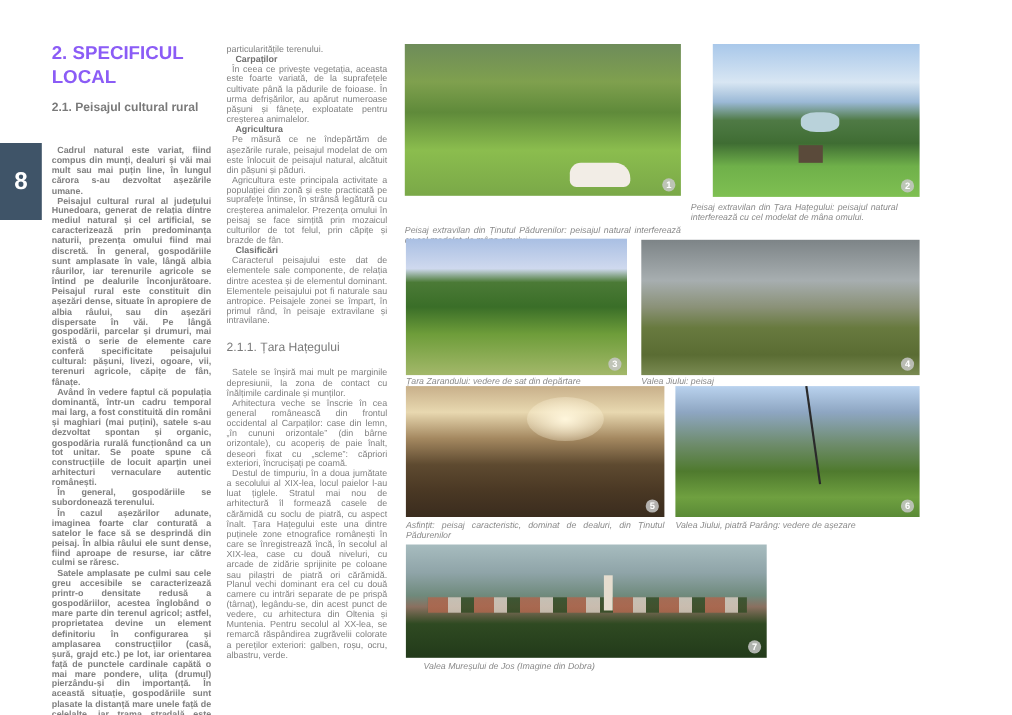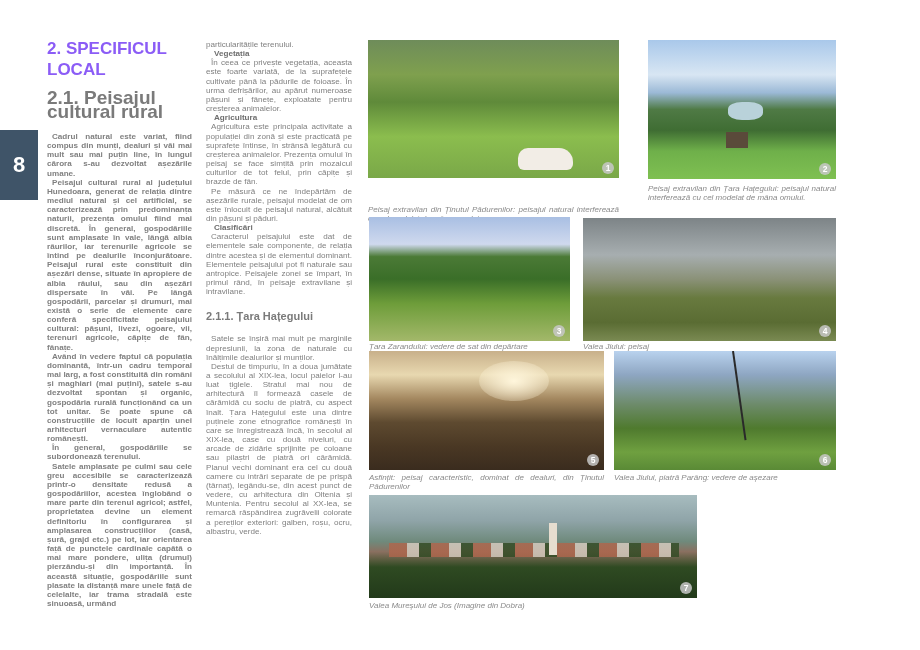--- a/index.html
+++ b/index.html
@@ -1,25 +1,25 @@
 <!DOCTYPE html>
 <html><head>
 <meta charset="utf-8">
 <style>
   html,body{margin:0;padding:0;}
   body{width:920px;height:650px;background:#ffffff;position:relative;overflow:hidden;font-family:"Liberation Sans",sans-serif;color:#7c7c7c;}
   .page-tab{position:absolute;left:0;top:130px;width:38px;height:70px;background:#3f5468;color:#fff;display:flex;align-items:center;justify-content:center;font-weight:bold;font-size:22px;}
   .chapter-title{position:absolute;left:47px;top:38px;width:160px;font-size:17px;line-height:21px;font-weight:bold;color:#8b5cf6;margin:0;}
-  .section-title{position:absolute;left:47px;top:91px;width:150px;font-size:19px;line-height:14px;font-weight:bold;color:#7a7a7a;margin:0;}
+  .section-title{position:absolute;left:47px;top:91px;width:150px;font-size:11px;line-height:14px;font-weight:bold;color:#7a7a7a;margin:0;}
   .col{position:absolute;font-size:8.1px;line-height:9.15px;color:#808080;text-align:justify;}
   .col p{margin:0;text-indent:5px;}
   .col .sub{font-weight:bold;color:#6e6e6e;text-indent:8px;}
   .col1{left:47px;top:132px;width:145px;font-weight:bold;}
   .col2{left:206px;top:40px;width:146px;}
-  .subsection{font-size:11px;font-weight:bold;color:#7a7a7a;margin:14px 0 12px 0 !important;text-indent:0 !important;line-height:12px;}
+  .subsection{font-size:11px;font-weight:normal;color:#7a7a7a;margin:14px 0 12px 0 !important;text-indent:0 !important;line-height:12px;}
   .photo{position:absolute;overflow:hidden;}
   .photo .num{position:absolute;right:5px;bottom:4px;width:12px;height:12px;border-radius:50%;background:rgba(200,200,200,0.85);color:#fff;font-size:8.5px;line-height:12px;text-align:center;font-weight:bold;}
   .caption{position:absolute;font-size:8px;line-height:8.6px;font-style:italic;color:#8a8a8a;text-align:justify;}
   #p1{left:368px;top:40px;width:251px;height:138px;background:linear-gradient(180deg,#6e8c5a 0%,#7fa04e 25%,#5f8a3a 45%,#8bbd4e 70%,#7aa848 100%);}
   #p2{left:648px;top:40px;width:188px;height:139px;background:linear-gradient(180deg,#a9c8ea 0%,#d8e6f3 25%,#9bb9d6 38%,#4f7a45 50%,#3f6d33 65%,#6fb04a 80%,#7fc052 100%);}
   #p3{left:369px;top:217px;width:201px;height:124px;background:linear-gradient(180deg,#a9bfe3 0%,#cfd9ee 22%,#4b7a36 32%,#3a6e28 50%,#6e9d3a 70%,#a3b86a 100%);}
   #p4{left:583px;top:218px;width:253px;height:123px;background:linear-gradient(180deg,#7d8487 0%,#a7aeb0 30%,#8a9177 50%,#687a3f 65%,#5a6c33 85%,#7a8a52 100%);}
   #p5{left:369px;top:351px;width:235px;height:119px;background:linear-gradient(180deg,#c8b08a 0%,#e8d8b0 20%,#a48860 40%,#5e4a30 60%,#4a3824 80%,#3a2c1e 100%);}
   #p6{left:614px;top:351px;width:222px;height:119px;background:linear-gradient(180deg,#b9d2ee 0%,#8ea6c2 20%,#6d8b6a 45%,#4f7a2e 65%,#6fa040 85%,#5a8a36 100%);}
   #p7{left:369px;top:495px;width:328px;height:103px;background:linear-gradient(180deg,#a7bcbf 0%,#8fa4a8 25%,#6f8a7c 45%,#8a7060 55%,#2f4a22 70%,#223a1a 100%);}
@@ -39,49 +39,51 @@
   </div>
 
 <h1 class="chapter-title">2. SPECIFICUL LOCAL</h1>
 <h2 class="section-title">2.1. Peisajul cultural rural</h2>
 
 <div class="col col1">
   <p>Cadrul natural este variat, fiind compus din munți, dealuri și văi mai mult sau mai puțin line, în lungul cărora s-au dezvoltat așezările umane.</p>
   <p>Peisajul cultural rural al județului Hunedoara, generat de relația dintre mediul natural și cel artificial, se caracterizează prin predominanța naturii, prezența omului fiind mai discretă. În general, gospodăriile sunt amplasate în vale, lângă albia râurilor, iar terenurile agricole se întind pe dealurile înconjurătoare. Peisajul rural este constituit din așezări dense, situate în apropiere de albia râului, sau din așezări dispersate în văi. Pe lângă gospodării, parcelar și drumuri, mai există o serie de elemente care conferă specificitate peisajului cultural: pășuni, livezi, ogoare, vii, terenuri agricole, căpițe de fân, fânațe.</p>
   <p>Având în vedere faptul că populația dominantă, într-un cadru temporal mai larg, a fost constituită din români și maghiari (mai puțini), satele s-au dezvoltat spontan și organic, gospodăria rurală funcționând ca un tot unitar. Se poate spune că construcțiile de locuit aparțin unei arhitecturi vernaculare autentic românești.</p>
   <p>În general, gospodăriile se subordonează terenului.</p>
+  <p>În cazul așezărilor adunate, imaginea foarte clar conturată a satelor le face să se desprindă din peisaj. În albia râului ele sunt dense, fiind aproape de resurse, iar către culmi se răresc.</p>
   <p>Satele amplasate pe culmi sau cele greu accesibile se caracterizează printr-o densitate redusă a gospodăriilor, acestea înglobând o mare parte din terenul agricol; astfel, proprietatea devine un element definitoriu în configurarea și amplasarea construcțiilor (casă, șură, grajd etc.) pe lot, iar orientarea față de punctele cardinale capătă o mai mare pondere, ulița (drumul) pierzându-și din importanță. În această situație, gospodăriile sunt plasate la distanță mare unele față de celelalte, iar trama stradală este sinuoasă, urmând</p>
 </div>
 
 <div class="col col2">
   <p style="text-indent:0">particularitățile terenului.</p>
-  <p class="sub">Vegetația</p>
+  <p class="sub">Carpaților</p>
   <p>În ceea ce privește vegetația, aceasta este foarte variată, de la suprafețele cultivate până la pădurile de foioase. În urma defrișărilor, au apărut numeroase pășuni și fânețe, exploatate pentru creșterea animalelor.</p>
   <p class="sub">Agricultura</p>
+  <p>Pe măsură ce ne îndepărtăm de așezările rurale, peisajul modelat de om este înlocuit de peisajul natural, alcătuit din pășuni și păduri.</p>
   <p>Agricultura este principala activitate a populației din zonă și este practicată pe suprafețe întinse, în strânsă legătură cu creșterea animalelor. Prezența omului în peisaj se face simțită prin mozaicul culturilor de tot felul, prin căpițe și brazde de fân.</p>
-  <p>Pe măsură ce ne îndepărtăm de așezările rurale, peisajul modelat de om este înlocuit de peisajul natural, alcătuit din pășuni și păduri.</p>
   <p class="sub">Clasificări</p>
   <p>Caracterul peisajului este dat de elementele sale componente, de relația dintre acestea și de elementul dominant. Elementele peisajului pot fi naturale sau antropice. Peisajele zonei se împart, în primul rând, în peisaje extravilane și intravilane.</p>
   <p class="subsection">2.1.1. Țara Hațegului</p>
-  <p>Satele se înșiră mai mult pe marginile depresiunii, la zona de naturale cu înălțimile dealurilor și munților.</p>
+  <p>Satele se înșiră mai mult pe marginile depresiunii, la zona de contact cu înălțimile cardinale și munților.</p>
+  <p>Arhitectura veche se înscrie în cea general românească din frontul occidental al Carpaților: case din lemn, „în cununi orizontale” (din bârne orizontale), cu acoperiș de paie înalt, deseori fixat cu „scleme”: căpriori exteriori, încrucișați pe coamă.</p>
   <p>Destul de timpuriu, în a doua jumătate a secolului al XIX-lea, locul paielor l-au luat țiglele. Stratul mai nou de arhitectură îl formează casele de cărămidă cu soclu de piatră, cu aspect înalt. Țara Hațegului este una dintre puținele zone etnografice românești în care se înregistrează încă, în secolul al XIX-lea, case cu două niveluri, cu arcade de zidărie sprijinite pe coloane sau pilaștri de piatră ori cărămidă. Planul vechi dominant era cel cu două camere cu intrări separate de pe prispă (târnaț), legându-se, din acest punct de vedere, cu arhitectura din Oltenia și Muntenia. Pentru secolul al XX-lea, se remarcă răspândirea zugrăvelii colorate a pereților exteriori: galben, roșu, ocru, albastru, verde.</p>
 </div>
 
 <div class="photo" id="p1">
   <div class="horse"></div>
   <span class="num">1</span>
 </div>
 <div class="caption" style="left:368px;top:182px;width:251px;margin-top:24px;">Peisaj extravilan din Ținutul Pădurenilor: peisajul natural interferează cu cel modelat de mâna omului.</div>
 
 <div class="photo" id="p2">
   <div class="lake"></div>
   <div class="hut"></div>
   <span class="num">2</span>
 </div>
-<div class="caption" style="left:648px;top:185px;width:188px;">Peisaj extravilan din Țara Hațegului: peisajul natural interferează cu cel modelat de mâna omului.</div>
+<div class="caption" style="left:628px;top:185px;width:188px;">Peisaj extravilan din Țara Hațegului: peisajul natural interferează cu cel modelat de mâna omului.</div>
 
 <div class="photo" id="p3">
   <span class="num">3</span>
 </div>
 <div class="caption" style="left:369px;top:343px;width:205px;">Țara Zarandului: vedere de sat din depărtare</div>
 
 <div class="photo" id="p4">
   <span class="num">4</span>
 </div>
 <div class="caption" style="left:583px;top:343px;width:253px;font-style:italic;">Valea Jiului: peisaj</div>
@@ -96,13 +98,13 @@
   <div class="chairlift"></div>
   <span class="num">6</span>
 </div>
 <div class="caption" style="left:614px;top:474px;width:222px;">Valea Jiului, piatră Parâng: vedere de așezare</div>
 
 <div class="photo" id="p7">
   <div class="roofs"></div>
   <div class="tower"></div>
   <span class="num">7</span>
 </div>
-<div class="caption" style="left:369px;top:602px;width:328px;">Valea Mureșului de Jos (Imagine din Dobra)</div>
+<div class="caption" style="left:385px;top:602px;width:328px;">Valea Mureșului de Jos (Imagine din Dobra)</div>
 
 </body></html>

